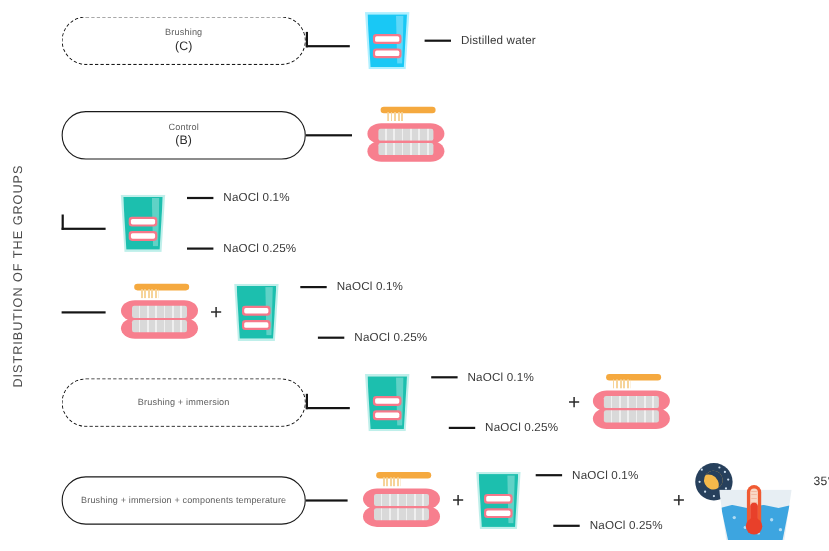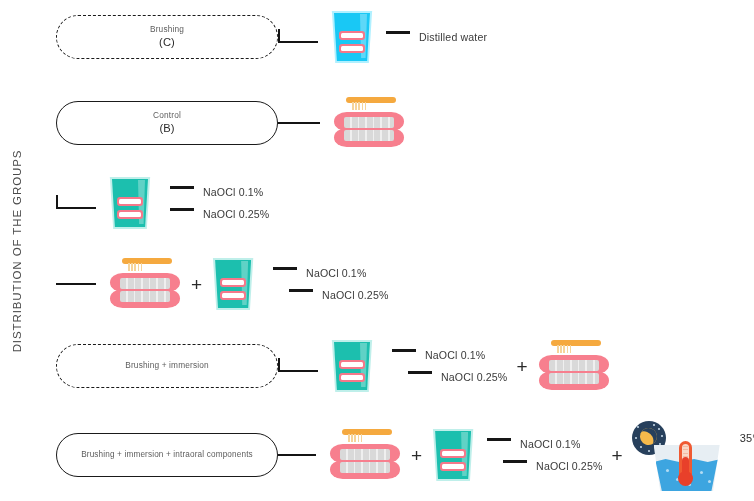--- a/index.html
+++ b/index.html
@@ -115,22 +115,23 @@
 
   
   .leaders {
     flex: 0 0 auto;
     display: flex;
     flex-direction: column;
     justify-content: center;
   }
   .leader {
     display: flex;
+    align-items: center;
     gap: 9px;
-    margin: 5px 0;
+    margin: 17px 0;
   }
   .leader .dash {
     width: 24px;
     height: 2.6px;
     background: #161616;
     flex: 0 0 auto;
   }
   .leader .ltext {
     font-size: 10.6px;
     color: #3a3a3a;
@@ -497,21 +498,21 @@
       <div class="row-teeth t"></div>
       <div class="gum bot"></div>
       <div class="row-teeth b"></div>
     </div>
   </div>
 </div>
 
 <div class="row" style="top:420px; height:70px;">
   <div class="spacer-22"></div>
   <div class="capsule tight">
-    <div class="ln1">Brushing + immersion + intraoral components</div>
+    <div class="ln1">Brushing + immersion + components temperature</div>
   </div>
   <div class="conn" style="width:38px;"></div>
   <div class="spacer-12"></div>
   <div class="icon">
     <div class="dent">
       <div class="brush-handle"></div>
       <div class="bristles"></div>
       <div class="gum top"></div>
       <div class="row-teeth t"></div>
       <div class="gum bot"></div>

